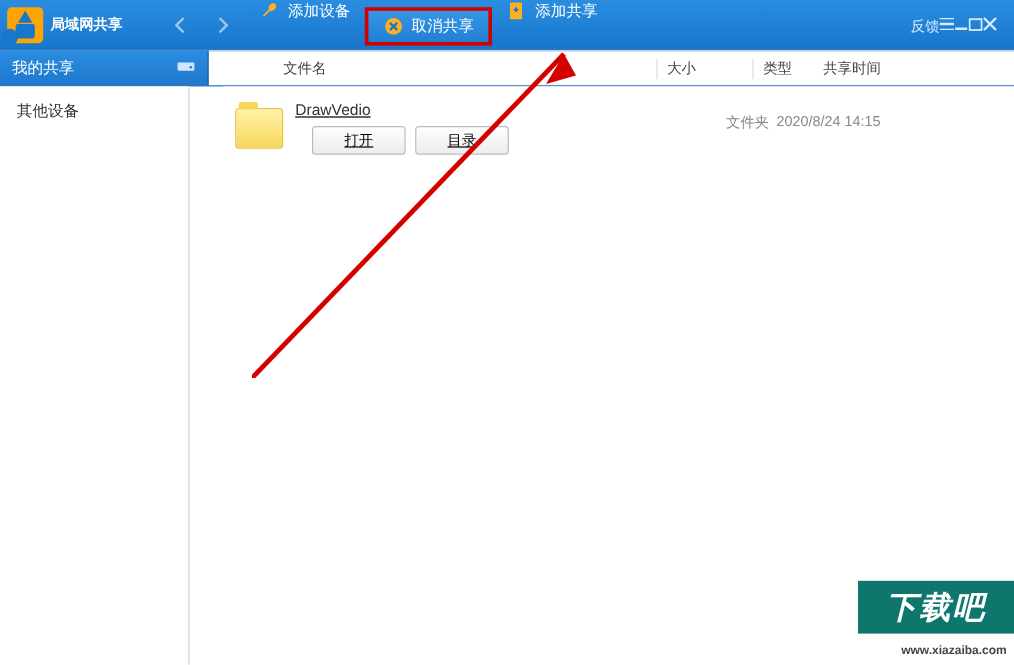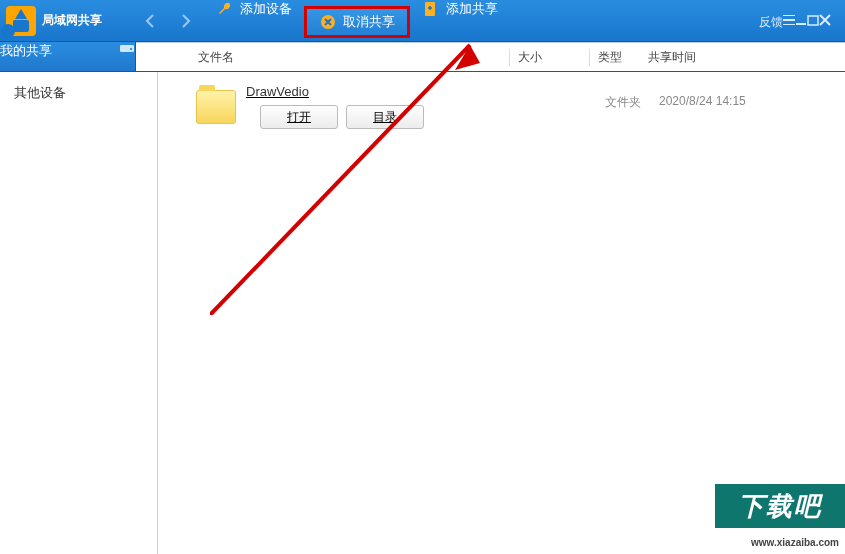--- a/index.html
+++ b/index.html
@@ -79,25 +79,25 @@
     }
     .win-ctrl { cursor: pointer; }
     
     .subbar {
       height: 30px;
       background: linear-gradient(to bottom, #2584db, #1a72c4);
       display: flex;
       border-bottom: 1px solid #0d5ba8;
     }
     .sidebar-tab {
-      width: 136px;
+      width: 174px;
       background: linear-gradient(to bottom, #2a8de0, #1f78ce);
       color: #fff;
-      display: flex; 
-      padding: 0 0;
+      display: flex; align-items: center;
+      padding: 0 10px;
       font-size: 13px;
       border-right: 1px solid #0d5ba8;
     }
     .sidebar-tab .disk-ico { margin-left: auto; font-size: 12px; }
     .columns {
       flex: 1;
       display: flex;
       color: #444;
       font-size: 12px;
       align-items: center;
@@ -163,21 +163,21 @@
       cursor: pointer;
     }
     .file-meta {
       position: absolute;
       top: 22px;
       display: flex;
       font-size: 12px;
       color: #888;
     }
     .meta-type { left: 419px; position: absolute; width: 60px; }
-    .meta-time { left: 473px; position: absolute; width: 140px; }
+    .meta-time { left: 461px; position: absolute; width: 140px; }
     
     .arrow-annotation {
       position: absolute;
       top: 35px; left: 210px;
       width: 280px; height: 280px;
       pointer-events: none;
       z-index: 10;
     }
     
     .watermark-logo {

